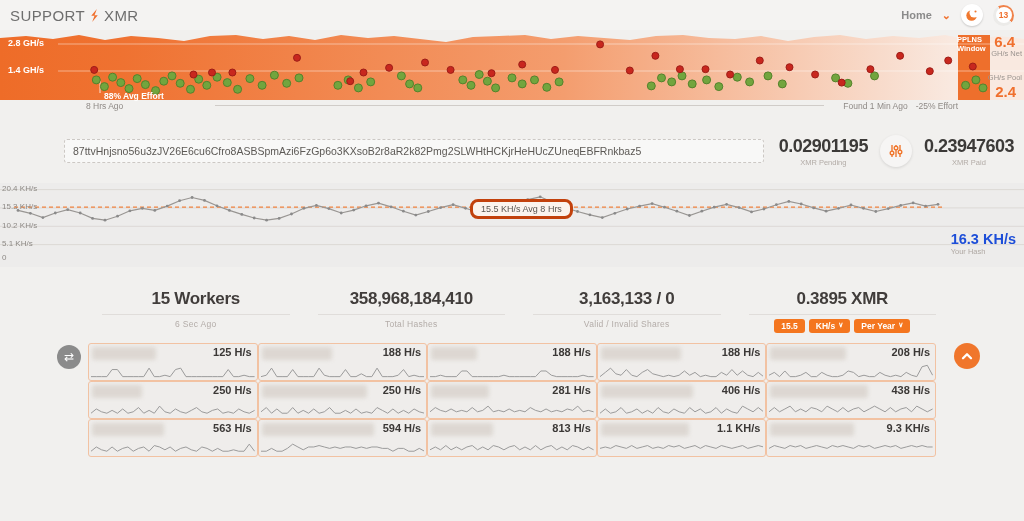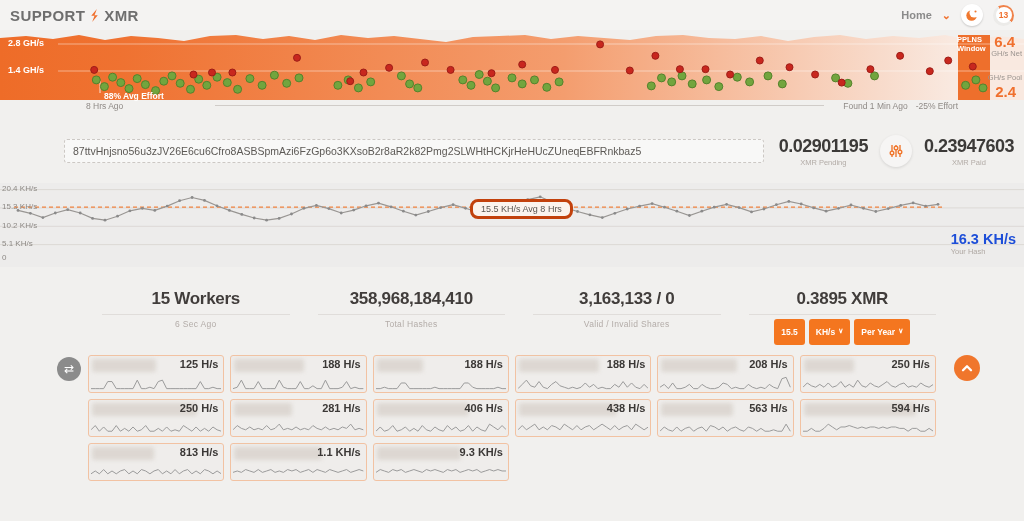--- a/index.html
+++ b/index.html
@@ -1,21 +1,21 @@
 <!DOCTYPE html>
 <html><head>
 <meta charset="utf-8">
 <style>
   * { margin:0; padding:0; box-sizing:border-box; }
   html,body { width:1024px; height:521px; overflow:hidden; }
   body { font-family:"Liberation Sans", sans-serif; background:#f1f0ee; color:#3d3a38; }
 
   
   .header { height:30px; display:flex; align-items:center; padding:0 10px; background:#f4f3f2; }
-  .logo { display:flex; align-items:center; font-weight:bold; font-size:15px; color:#6e6e6e; letter-spacing:.4px; }
+  .logo { display:flex; align-items:center; font-weight:normal; font-size:15px; color:#6e6e6e; letter-spacing:.4px; }
   .logo svg { margin:0 2px; }
   .hdr-right { margin-left:auto; display:flex; align-items:center; gap:10px; }
   .home-link { font-size:11px; font-weight:bold; color:#8b8b8b; cursor:pointer; }
   .hdr-caret { color:#f0702e; font-size:11px; font-weight:bold; }
   .circle-btn { width:22px; height:22px; border-radius:50%; background:#fff; box-shadow:0 1px 2px rgba(0,0,0,.18); display:flex; align-items:center; justify-content:center; cursor:pointer; }
   .badge-ring { width:21px; height:21px; border-radius:50%; background:conic-gradient(from 130deg,#ecebe9 0 55%, #f0824a 55% 100%); display:flex; align-items:center; justify-content:center; cursor:pointer; }
   .badge-inner { width:16px; height:16px; border-radius:50%; background:#fff; display:flex; align-items:center; justify-content:center; font-size:8.5px; font-weight:bold; color:#f0702e; }
 
   
   .banner-wrap { position:relative; height:80px; margin-top:3px; }
@@ -49,26 +49,26 @@
   .cur-hash .v { font-size:14.5px; font-weight:bold; color:#1d4ed8;margin-top:40px; }
   .cur-hash .l { font-size:7.5px; color:#b0a9a4; margin-top:0px; }
 
   
   .stats { display:flex; margin:14px 74px 0 88px; }
   .stat-col { flex:1; text-align:center; }
   .stat-col .v { font-size:17px; font-weight:bold; color:#413d3b; letter-spacing:-.3px; }
   .stat-col .divider { height:1px; background:#e0ddda; margin:5px 14px 4px; }
   .stat-col .l { font-size:8.5px; color:#b3aca8; letter-spacing:.3px; }
   .btn-row { display:flex; gap:4px; justify-content:center; margin-top:2px; }
-  .obtn { background:#f4761f; color:#fff; border:none; border-radius:3px; font-size:8.5px; font-weight:bold; padding:8px 7px; display:flex; align-items:flex-start; gap:3px; cursor:pointer; font-family:"Liberation Sans", sans-serif; }
+  .obtn { background:#f4761f; color:#fff; border:none; border-radius:3px; font-size:8.5px; font-weight:bold; padding:2px 7px; display:flex; align-items:flex-start; gap:3px; cursor:pointer; font-family:"Liberation Sans", sans-serif; }
   .obtn .caret { font-size:7px; }
 
   
   .workers { position:relative; margin-top:10px; height:140px; }
-  .grid { display:grid; grid-template-columns:repeat(6,1fr); gap:6px; margin:0 88px 0 88px; }
+  .grid { display:grid; grid-template-columns:repeat(5,1fr); margin:0 88px 0 88px; }
   .worker-card { position:relative; height:38px; background:#efedeb; border:1px solid #f2c2a2; border-radius:3px; cursor:pointer; }
   .worker-card .blur { position:absolute; left:3px; top:3px; height:13px; background:#dad4ce; opacity:.85; border-radius:2px; filter:blur(2px); }
   .worker-card .rate { position:absolute; right:5px; top:2px; font-size:11px; font-weight:bold; color:#3b3836; }
   .worker-card svg { position:absolute; left:2px; bottom:1px; width:calc(100% - 4px); height:17px; }
   .refresh-btn { position:absolute; left:57px; top:2px; width:24px; height:24px; border-radius:50%; background:#8b8b8b; color:#fff; display:flex; align-items:center; justify-content:center; font-size:12px; cursor:pointer; }
   .up-btn { position:absolute; right:44px; top:0px; width:26px; height:26px; border-radius:50%; background:#f0762c; display:flex; align-items:center; justify-content:center; cursor:pointer; }
 </style>
 </head>
 <body>
 

